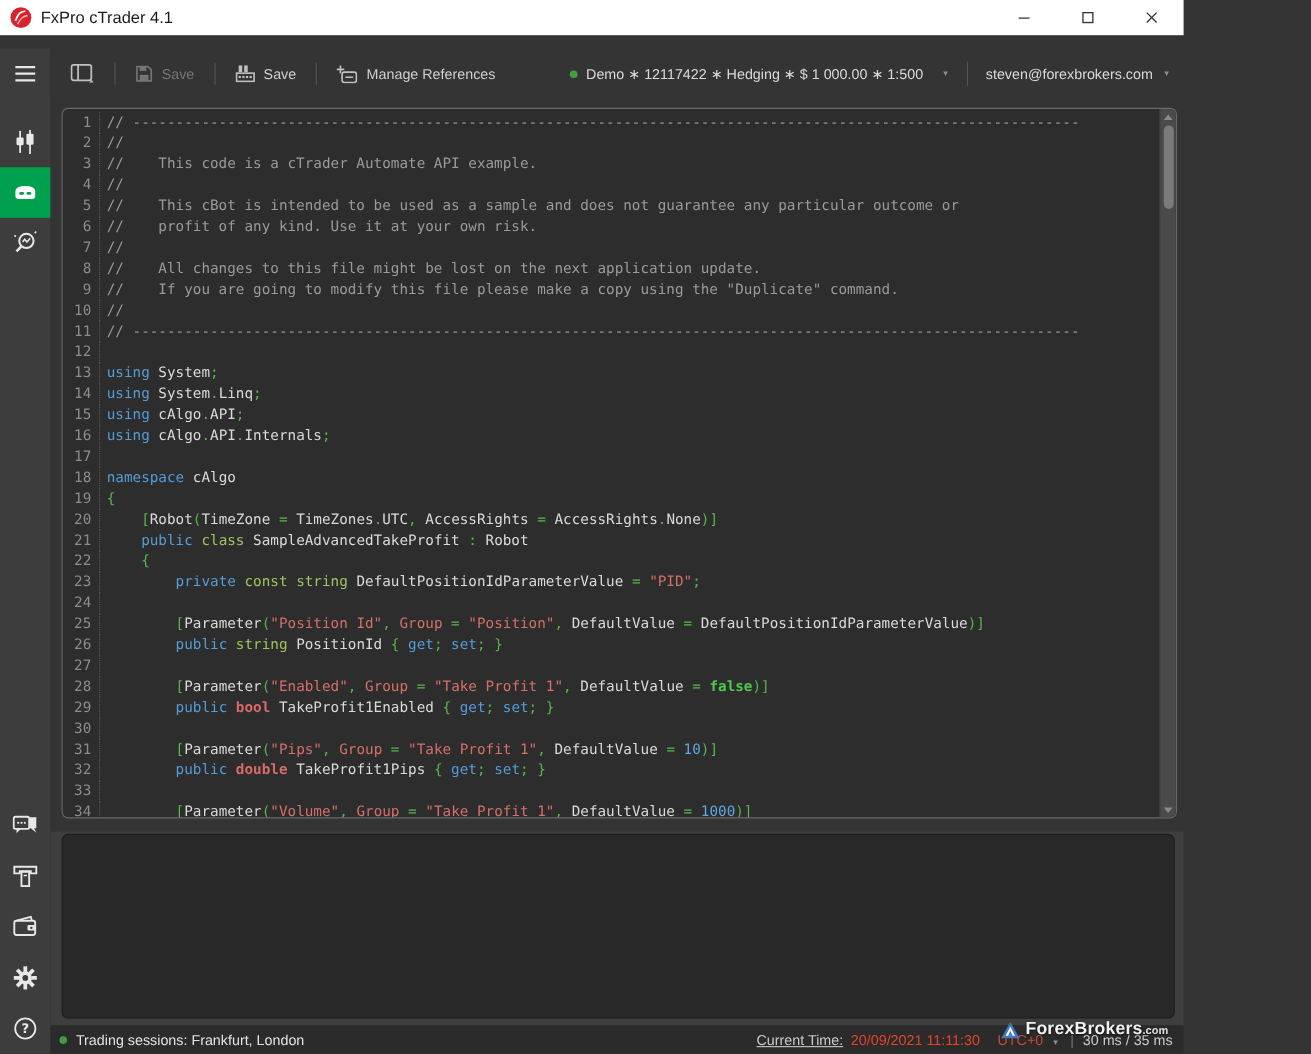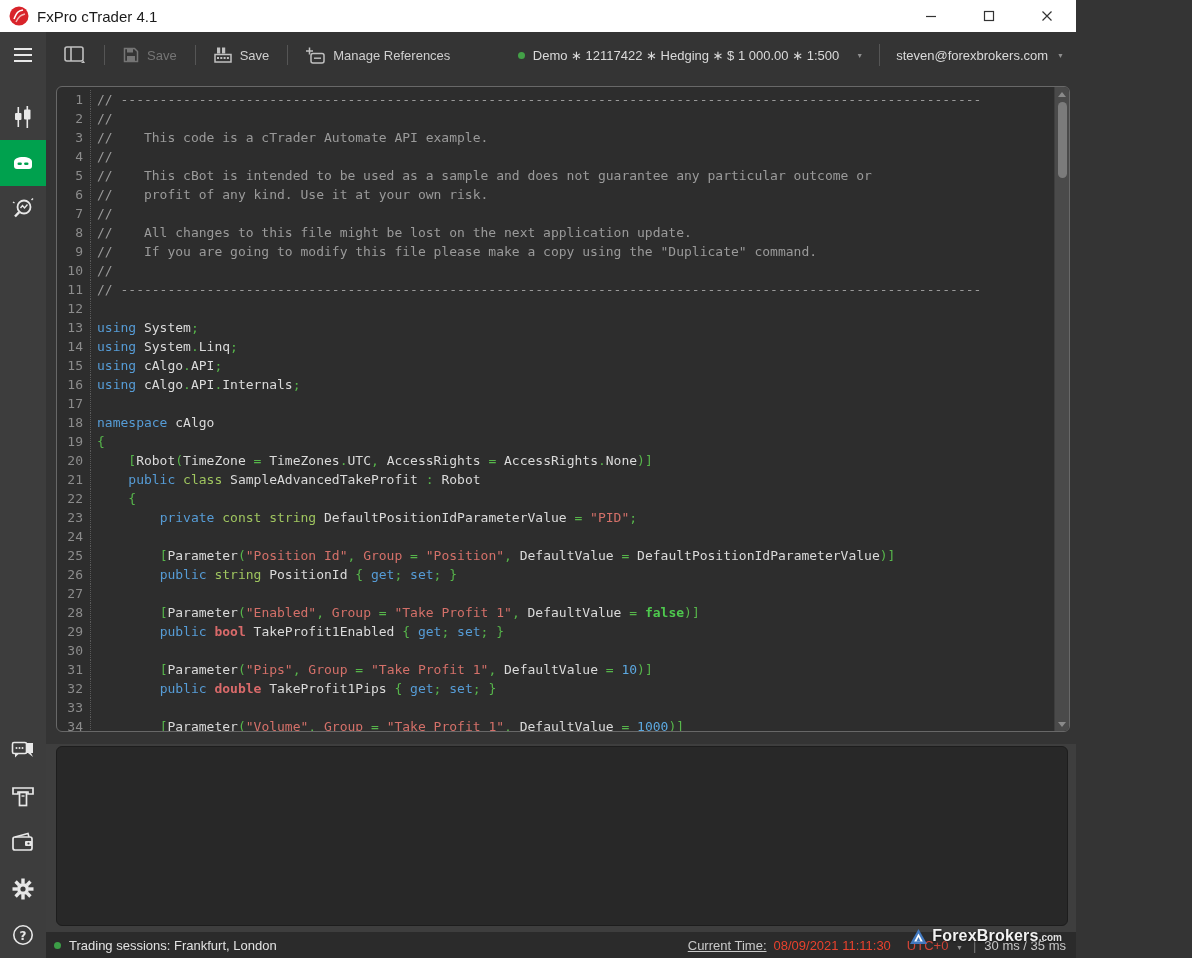--- a/index.html
+++ b/index.html
@@ -1,19 +1,19 @@
 <!DOCTYPE html>
 <html><head>
 <meta charset="utf-8">
 <style>
   * { box-sizing: border-box; margin: 0; padding: 0; }
   html,body { width:1192px; height:958px; overflow:hidden; }
   body { font-family:"Liberation Sans", sans-serif; background:#343434; }
 
-  .window { width:1076px; height:958px; display:flex; flex-direction:column; position:relative; }
+  .window { width:1076px; height:958px; display:flex; flex-direction:column; position:relative;gap:12px; }
 
   
   .titlebar { height:32px; background:#ffffff; display:flex; align-items:center; flex:0 0 auto; }
   .app-logo { width:20px; height:20px; margin:0 8px 0 9px; }
   .titlebar .title { font-size:15px; color:#1b1b1b; }
   .win-controls { margin-left:auto; display:flex; height:100%; }
   .win-btn { width:58px; height:100%; display:flex; align-items:center; justify-content:center; }
 
   
   .app { flex:1; display:flex; min-height:0; }
@@ -294,21 +294,21 @@
         <div class="build-box"></div>
       </div>
 
       <div class="statusbar">
         <div class="sb-left">
           <span class="dot" style="background:#3c9e47"></span>
           <span>Trading sessions: Frankfurt, London</span>
         </div>
         <div class="sb-right">
           <span class="sb-label">Current Time:</span>
-          <span class="sb-time">08/09/2021 11:11:30</span>
+          <span class="sb-time">20/09/2021 11:11:30</span>
           <span class="sb-tz">
             <span>UTC+0</span>
             <span class="dd-arrow" style="margin-left:4px">▼</span>
           </span>
           <span class="sb-pipe">|</span>
           <span class="sb-lat">30 ms / 35 ms</span>
         </div>
       </div>
 
     </div>

